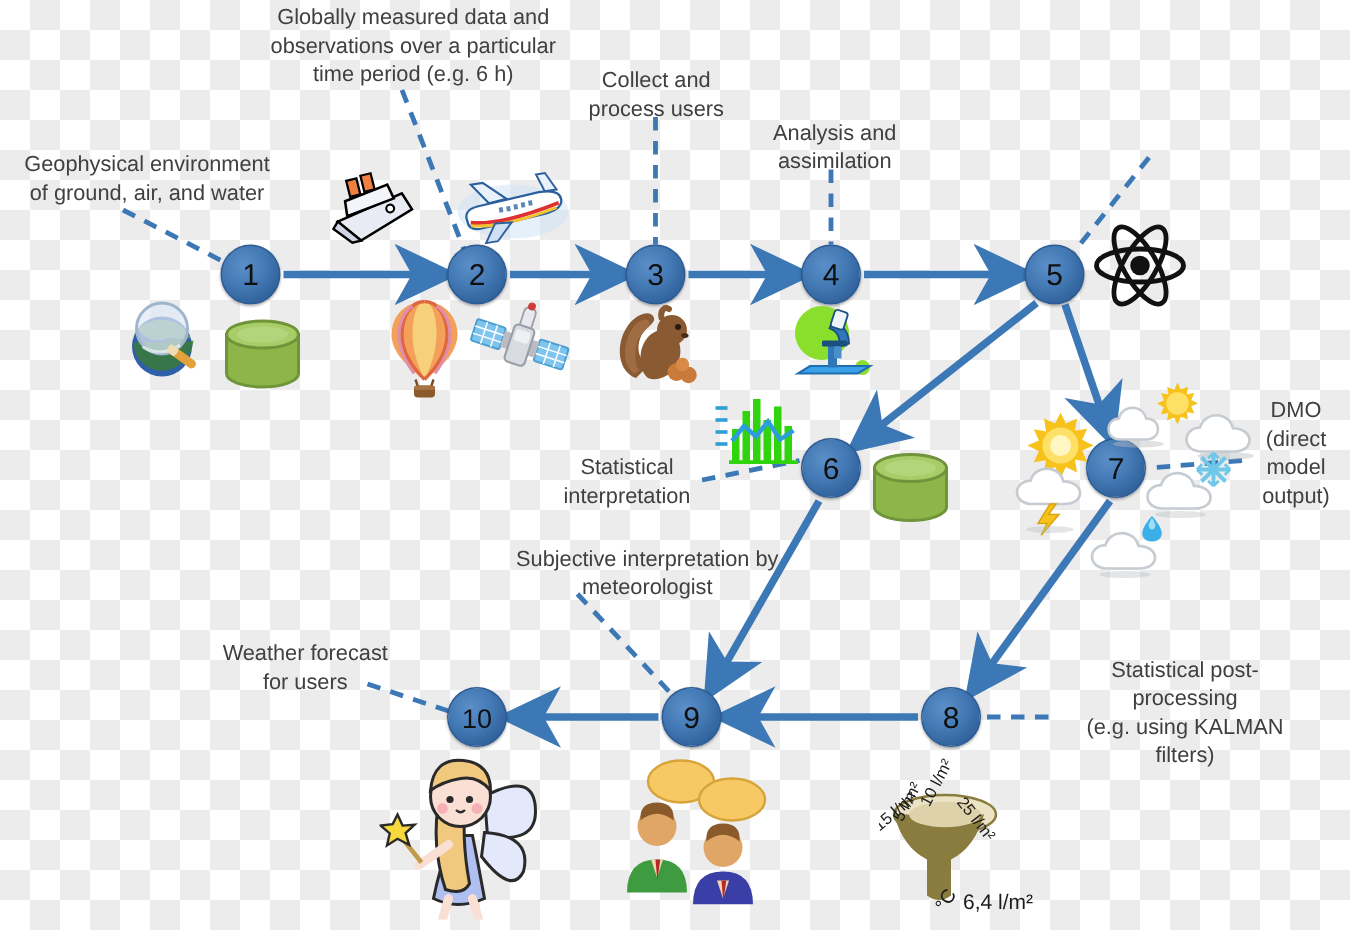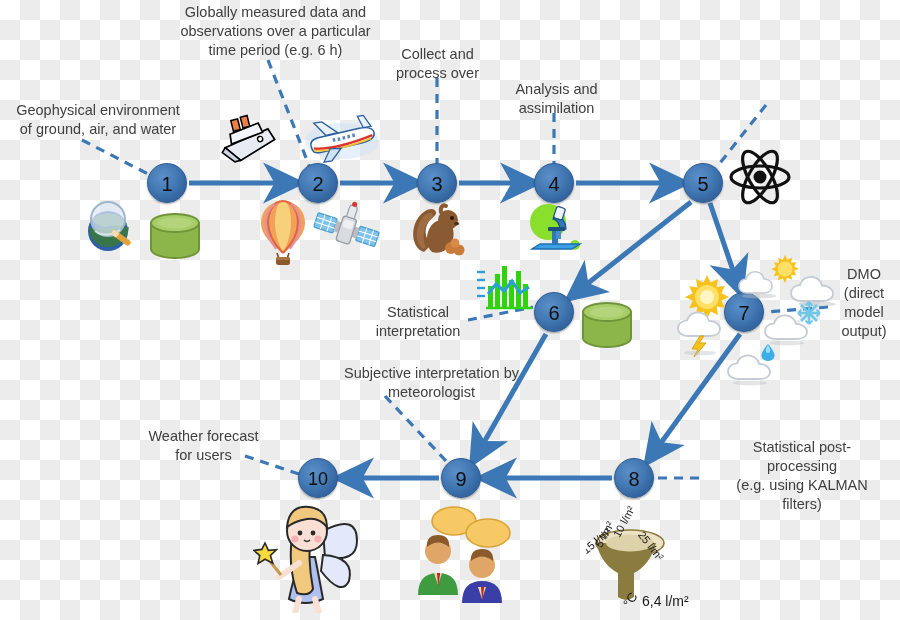--- a/index.html
+++ b/index.html
@@ -87,41 +87,41 @@
   <div class="node wide" style="left:298px;top:458px;">10</div>
 
   <div class="lbl" style="left:8px;top:101px;width:180px;">Geophysical environment
 of ground, air, and water</div>
 
   <div class="lbl" style="left:168px;top:3px;width:215px;">Globally measured data and
 observations over a particular
 time period (e.g. 6 h)</div>
 
   <div class="lbl" style="left:370px;top:45px;width:135px;">Collect and
-process over</div>
+process users</div>
 
   <div class="lbl" style="left:494px;top:80px;width:125px;">Analysis and
 assimilation</div>
 
 
   <div class="lbl" style="left:830px;top:265px;width:68px;">DMO
 (direct
 model
 output)</div>
 
   <div class="lbl" style="left:363px;top:303px;width:110px;">Statistical
 interpretation</div>
 
   <div class="lbl" style="left:280px;top:364px;width:215px;margin-left:44px;">Subjective interpretation by
 meteorologist</div>
 
   <div class="lbl" style="left:136px;top:427px;width:135px;">Weather forecast
 for users</div>
 
-  <div class="lbl" style="left:700px;top:438px;width:180px;margin-left:12px;">Statistical post-
+  <div class="lbl" style="left:700px;top:438px;width:180px;">Statistical post-
 processing
 (e.g. using KALMAN
 filters)</div>
 
   <div class="ico" style="left:78px;top:195px;">
     <svg width="62" height="62" viewBox="0 0 62 62">
       <circle cx="30" cy="36" r="20" fill="#2f5fa8"></circle>
       <path d="M11 34c7-4 14 2 22-2s12 2 18 0c-1 11-10 20-21 20-10 0-18-7-19-18z" fill="#3a7a3a" opacity=".85"></path>
       <path d="M14 24c6-5 14-7 22-5s11 7 13 11c-6 3-11-1-17 1s-13 1-18-7z" fill="#6ba36b" opacity=".8"></path>
       <circle cx="30" cy="24" r="17" fill="#dfe9f5" opacity=".72"></circle>

